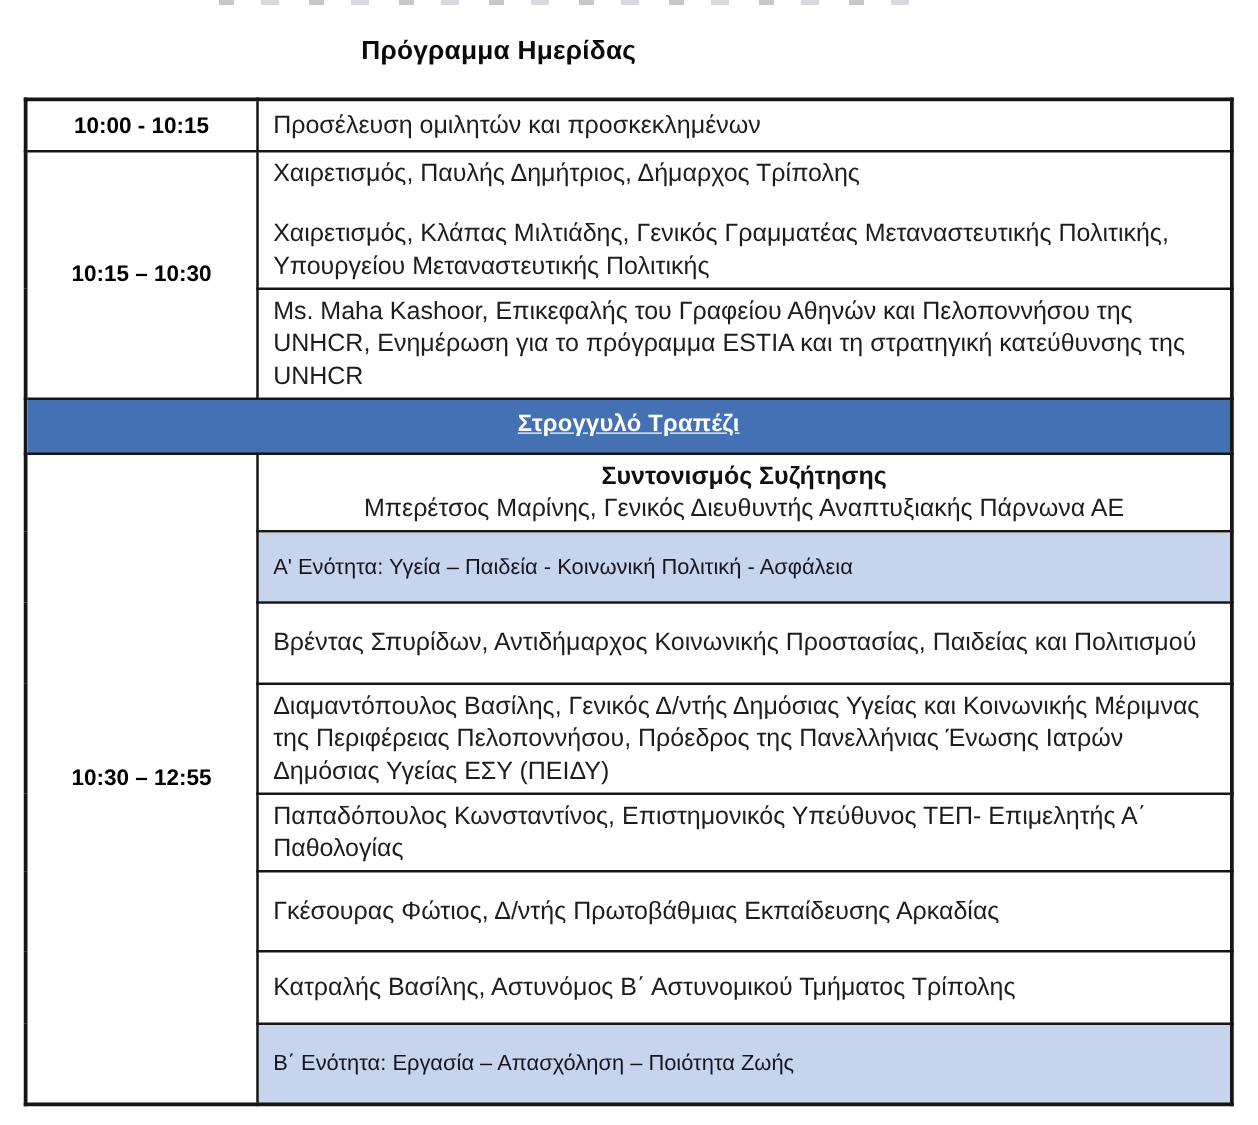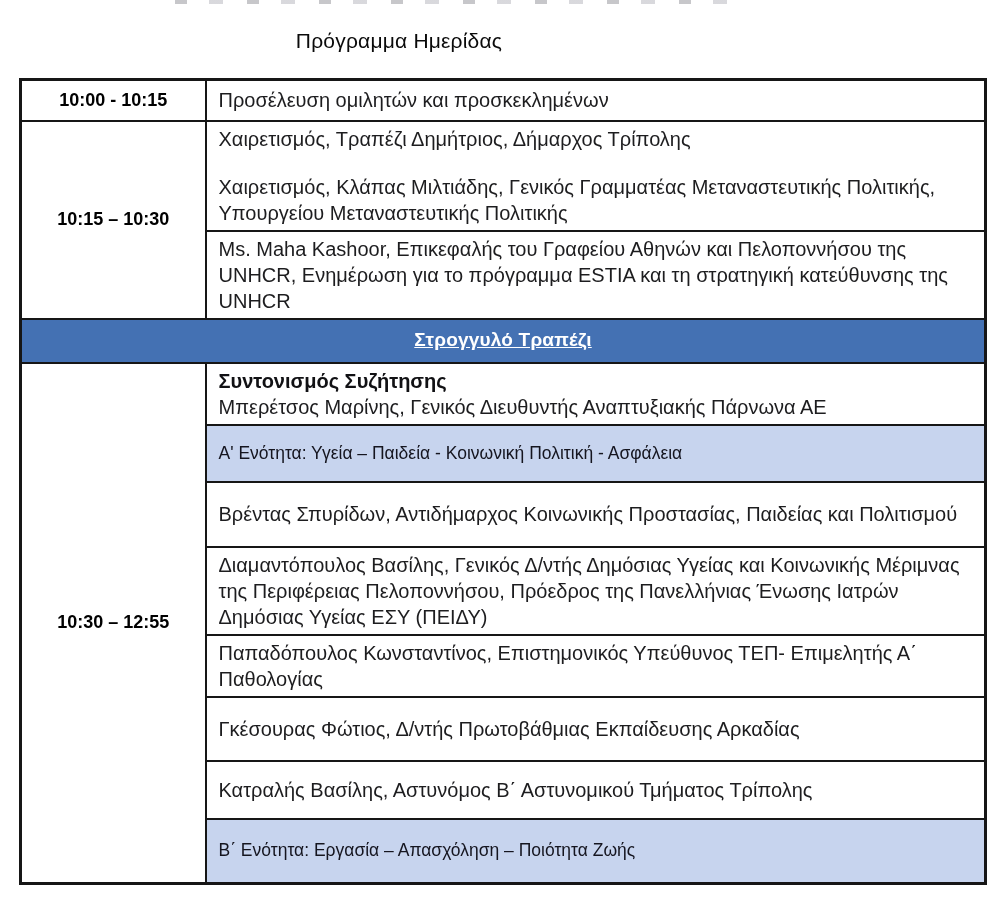--- a/index.html
+++ b/index.html
@@ -21,21 +21,21 @@
       #cfcfd4 34px, #cfcfd4 48px,
       transparent 48px, transparent 72px);
     opacity: .8;
   }
   .page-title {
     position: absolute;
     top: 29px; left: 0;
     width: 798px;
     text-align: center;
     font-size: 21px;
-    font-weight: normal;
+    font-weight: bold;
     color: #0a0a0a;
     letter-spacing: .2px;
   }
   table.program {
     position: absolute;
     top: 78px; left: 19px;
     width: 965px;
     border-collapse: collapse;
     table-layout: fixed;
     border: 3px solid #161616;
@@ -60,21 +60,21 @@
   td.event { text-align: left; background: #ffffff; }
   td.banner {
     background: #4471B3;
     color: #ffffff;
     font-weight: bold;
     font-size: 19px;
     text-align: center;
     letter-spacing: .2px;
     text-decoration: underline;
   }
-  td.moderation { text-align: left; background: #ffffff; }
+  td.moderation { text-align: center; background: #ffffff; }
   .moderation-heading { font-weight: bold; color: #111114; }
   .moderator-line { color: #1d1d1f; }
   td.section-band {
     background: #C7D4EE;
     color: #15151f;
     text-align: left;
     font-size: 17.5px;
   }
   .para-gap { height: 22px; }
 </style>
@@ -93,21 +93,21 @@
 
   <tbody>
       <tr style="height:41px">
     <td class="time">10:00 - 10:15</td>
     <td class="event">Προσέλευση ομιλητών και προσκεκλημένων</td>
   </tr>
 
   <tr style="height:106px">
     <td class="time" rowspan="2">10:15 – 10:30</td>
     <td class="event">
-      <div>Χαιρετισμός, Τραπέζι Δημήτριος, Δήμαρχος Τρίπολης</div>
+      <div>Χαιρετισμός, Παυλής Δημήτριος, Δήμαρχος Τρίπολης</div>
       <div class="para-gap"></div>
       <div>Χαιρετισμός, Κλάπας Μιλτιάδης, Γενικός Γραμματέας Μεταναστευτικής Πολιτικής, Υπουργείου Μεταναστευτικής Πολιτικής</div>
     </td>
   </tr>
   <tr style="height:78px">
     <td class="event">Ms. Maha Kashoor, Επικεφαλής του Γραφείου Αθηνών και Πελοποννήσου της UNHCR, Ενημέρωση για το πρόγραμμα ESTIA και τη στρατηγική κατεύθυνσης της UNHCR</td>
   </tr>
 
   <tr style="height:44px">
     <td class="banner" colspan="2">Στρογγυλό Τραπέζι</td>

